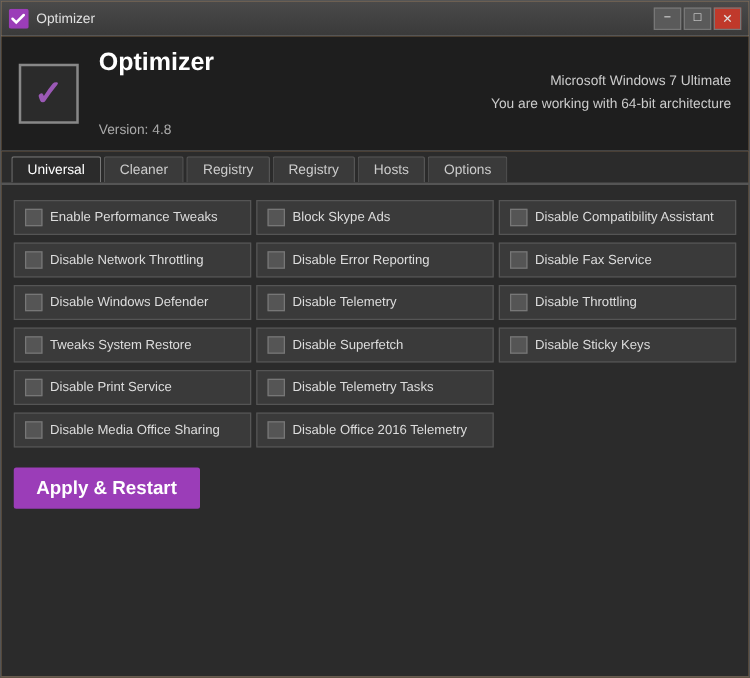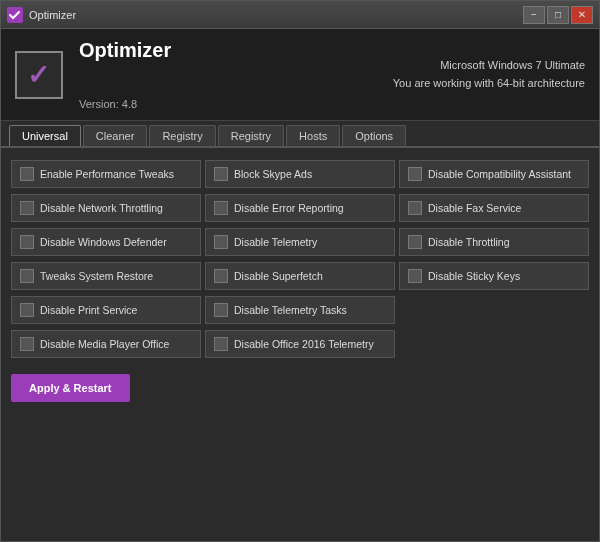--- a/index.html
+++ b/index.html
@@ -161,21 +161,21 @@
       font-size: 10.5px;
       color: #ddd;
       line-height: 1.2;
     }
     .apply-btn {
       margin-top: 16px;
       background: #9b3db8;
       color: #fff;
       border: none;
       padding: 8px 18px;
-      font-size: 11px;
+      font-size: 15px;
       cursor: pointer;
       font-weight: bold;
       border-radius: 2px;
     }
   </style>
 </head>
 <body>
 
 <div class="window">
 
@@ -278,21 +278,21 @@
       </div>
       <div class="option-item">
         <div class="option-checkbox"></div>
         <span class="option-label">Disable Telemetry Tasks</span>
       </div>
 
       <div></div>
 
       <div class="option-item">
         <div class="option-checkbox"></div>
-        <span class="option-label">Disable Media Player Office</span>
+        <span class="option-label">Disable Media Office Sharing</span>
       </div>
       <div class="option-item">
         <div class="option-checkbox"></div>
         <span class="option-label">Disable Office 2016 Telemetry</span>
       </div>
 
       <div></div>
     </div>
 
     <button class="apply-btn">Apply &amp; Restart</button>

